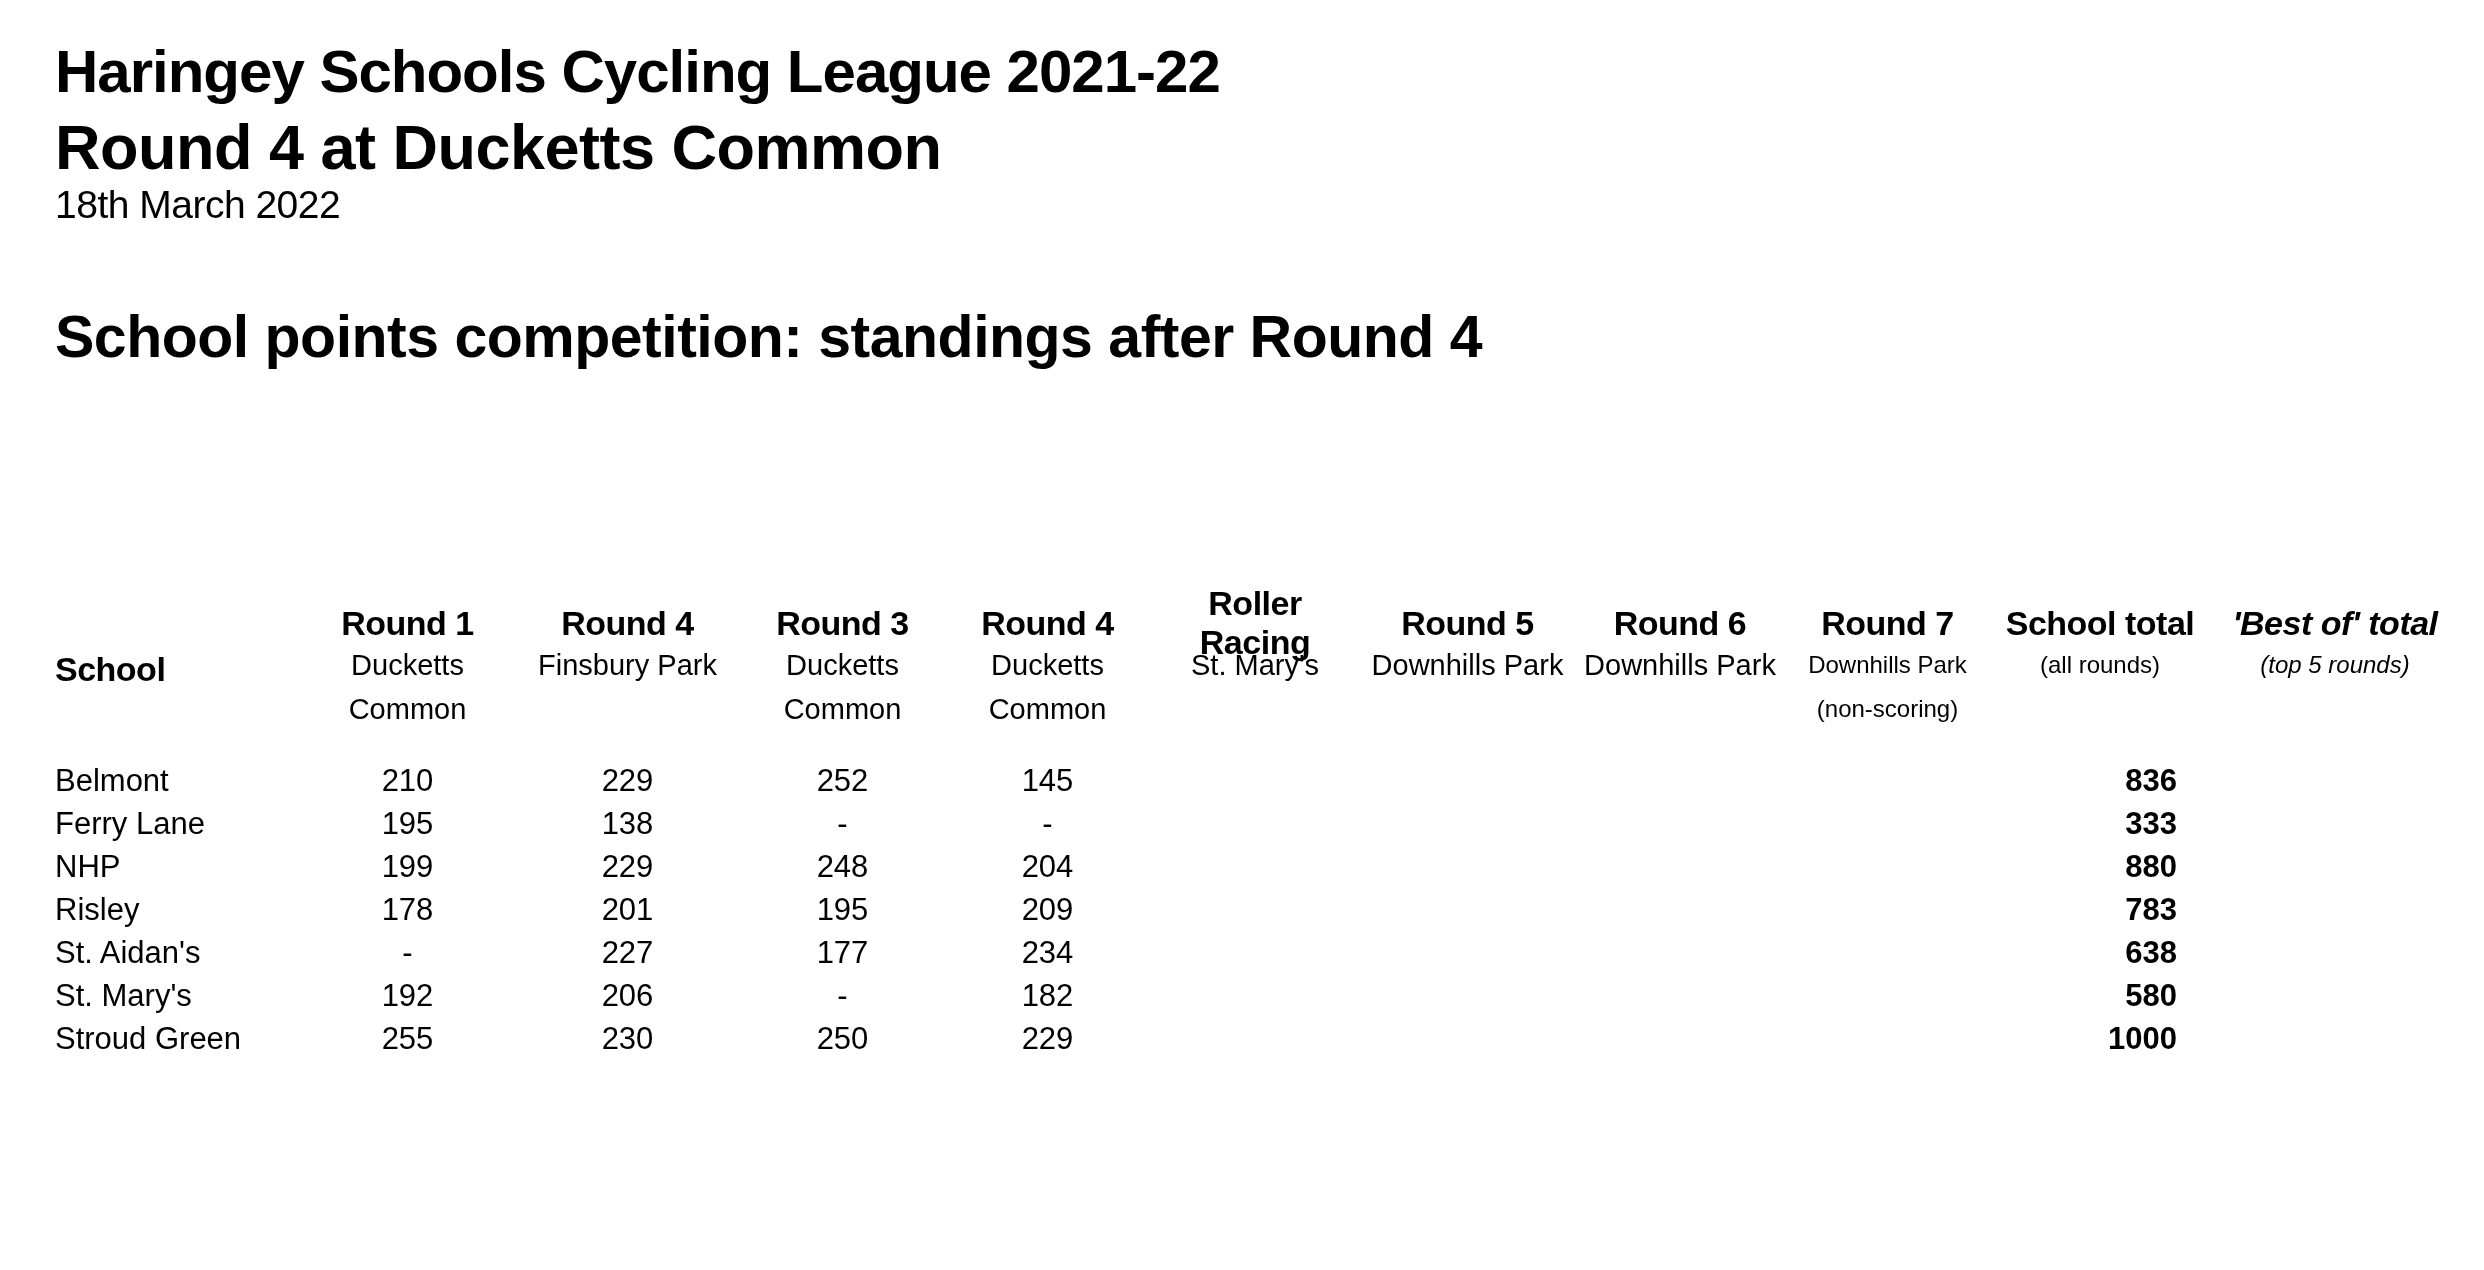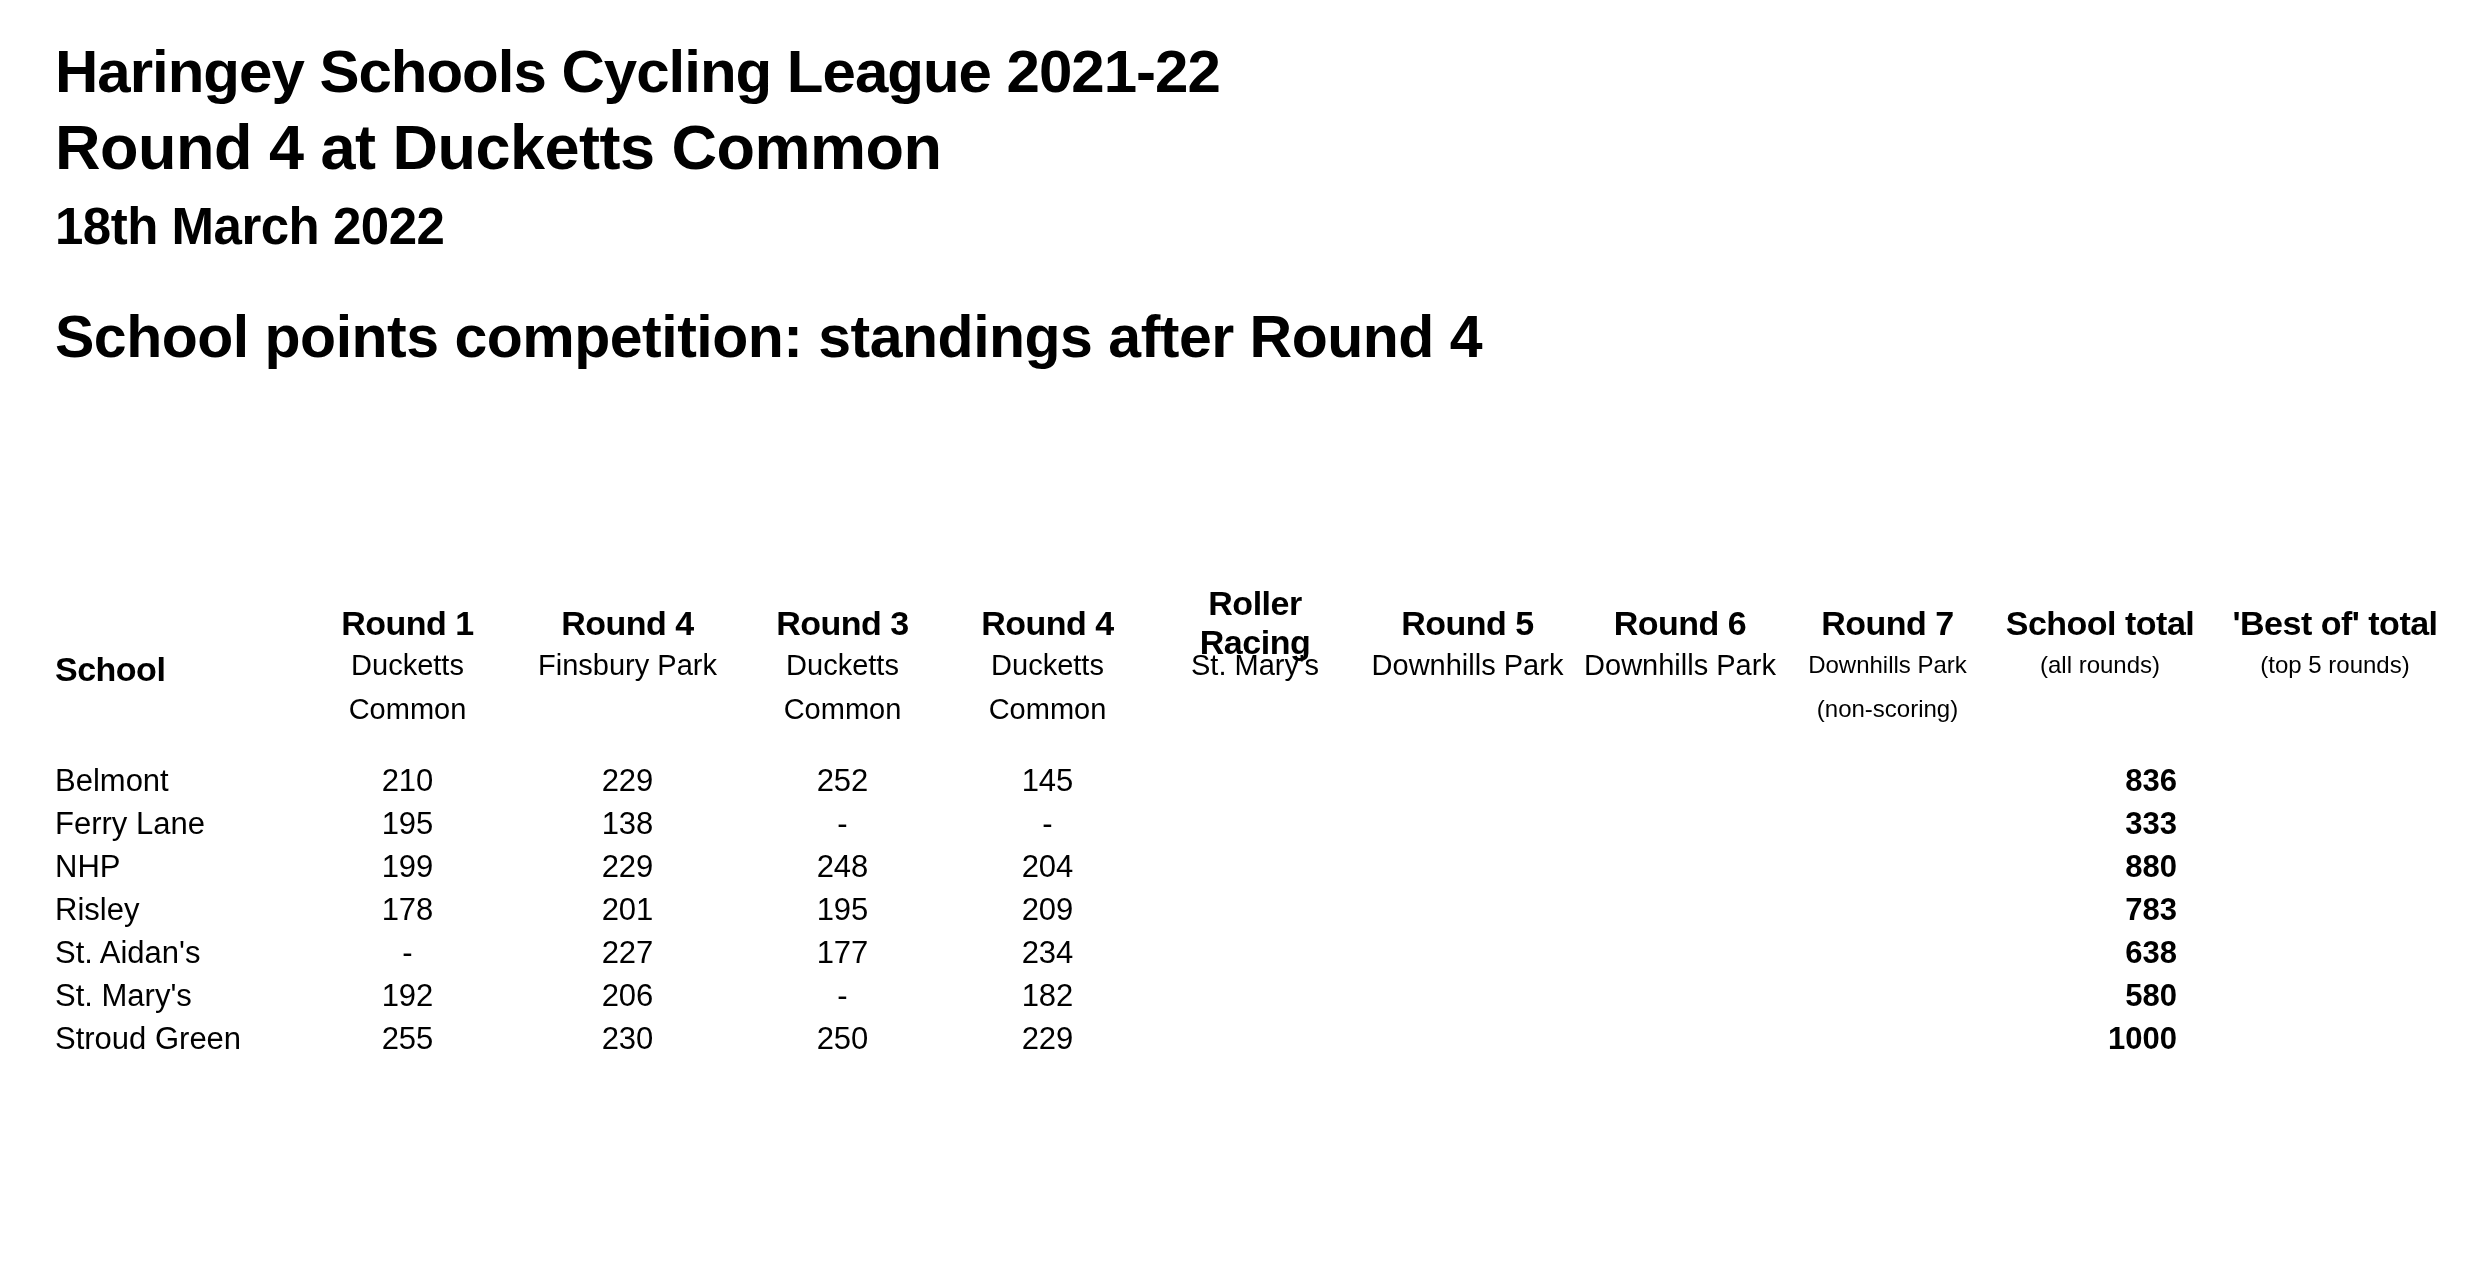--- a/index.html
+++ b/index.html
@@ -25,25 +25,25 @@
     margin: 0;
   }
   .subtitle {
     font-size: 63px;
     font-weight: bold;
     letter-spacing: -0.5px;
     line-height: 1;
     margin: 14px 0 0 0;
   }
   .date-line {
-    font-size: 51px;
-    font-weight: bold;
-    letter-spacing: -0.5px;
-    line-height: 1;
-    margin: 22px 0 0 0;
+    font-size: 39px;
+    font-weight: normal;
+    letter-spacing: -0.5px;
+    line-height: 1;
+    margin: 6px 0 0 0;
   }
   .section-heading {
     position: absolute;
     left: 55px;
     top: 308px;
     font-size: 59px;
     font-weight: bold;
     letter-spacing: -0.5px;
     line-height: 1;
     margin: 0;
@@ -59,21 +59,21 @@
   .c0  { width: 245px; }
   .c1  { width: 215px; }
   .c2  { width: 225px; }
   .c3  { width: 205px; }
   .c4  { width: 205px; }
   .c5  { width: 210px; }
   .c6  { width: 215px; }
   .c7  { width: 210px; }
   .c8  { width: 205px; }
   .c9  { width: 220px; }
-  .c10 { width: 250px; }
+  .c10 { width: 250px; font-style: italic; }
 
   .hcell { text-align: center; }
   .h-label {
     height: 40px;
     display: flex; align-items: center; justify-content: center;
     font-size: 34px;
     font-weight: bold;
     letter-spacing: -0.5px;
   }
   .h-line2, .h-line3 {

